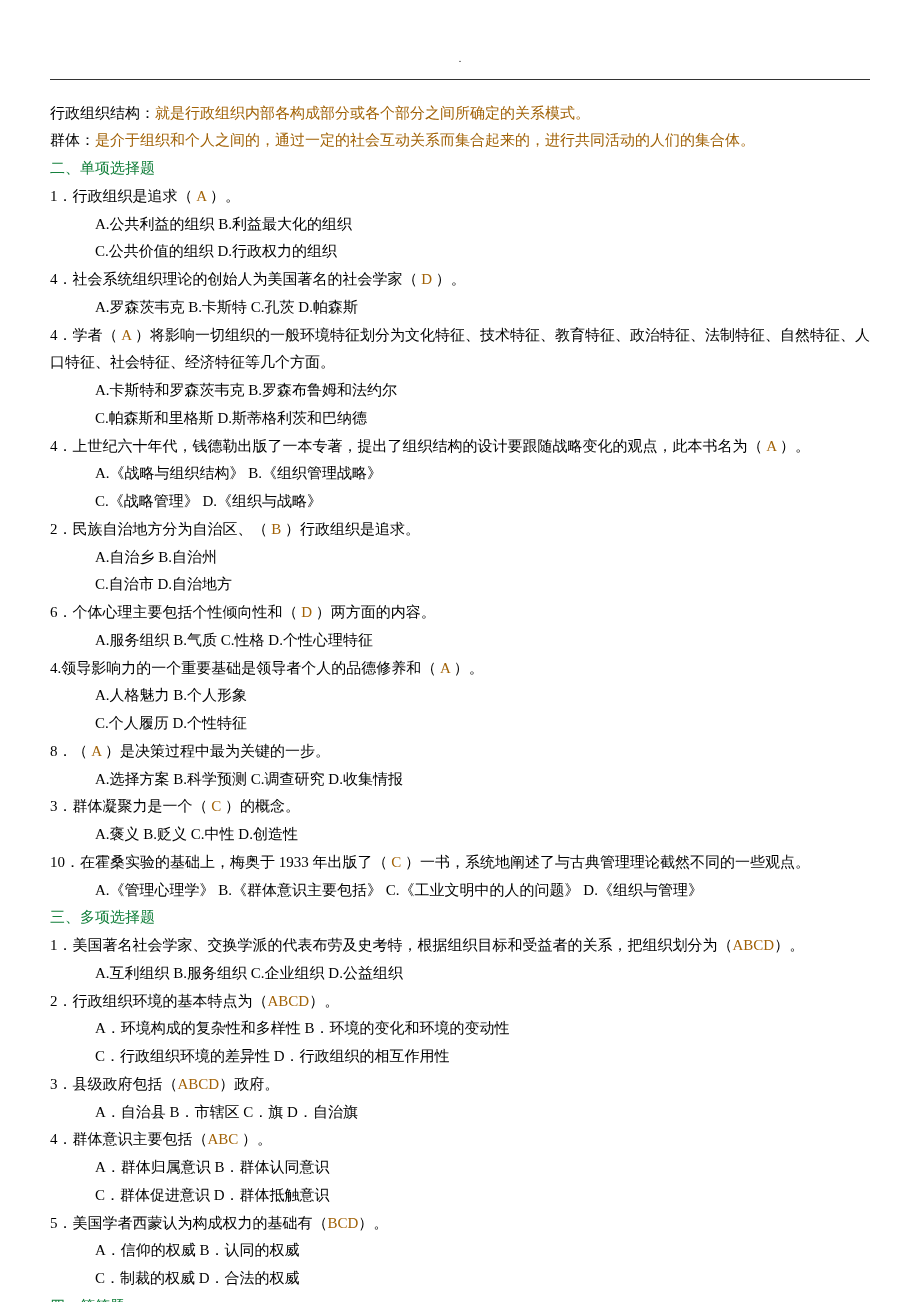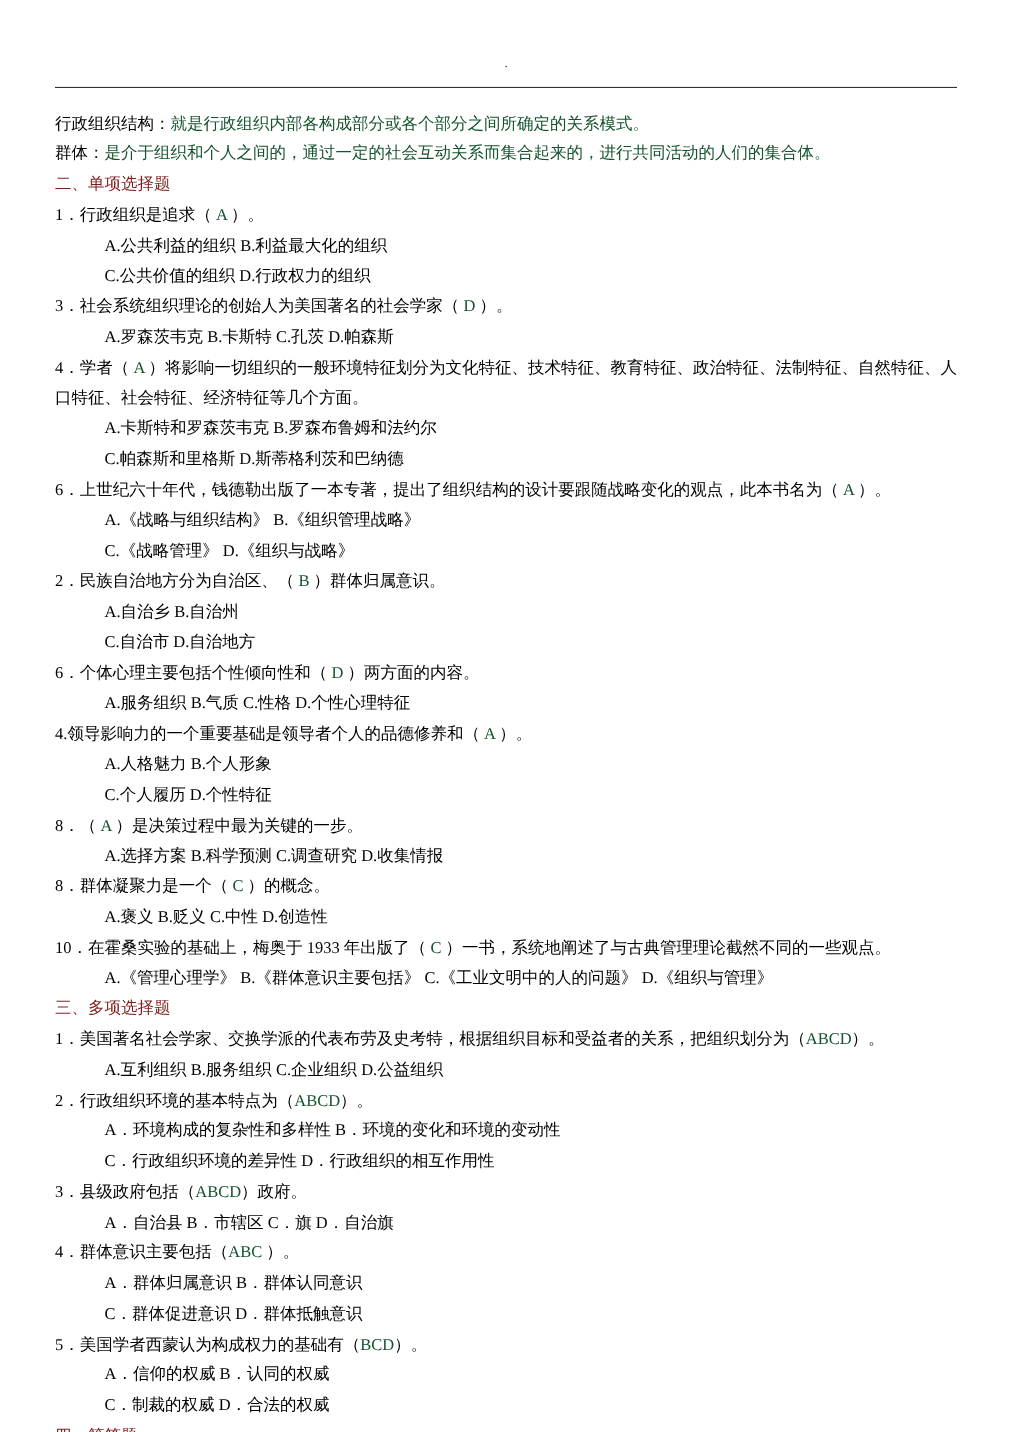--- a/index.html
+++ b/index.html
@@ -18,22 +18,22 @@
     border-top: 1px solid #333;
     margin: 0 0 20px 0;
     position: relative;
   }
   .dot-mark {
     text-align: center;
     margin-top: -10px;
     margin-bottom: 10px;
     font-size: 10px;
   }
-  .blue { color: #14532d; }
-  .red { color: #7f1d1d; }
+  .blue { color: #a16207; }
+  .red { color: #15803d; }
   .q-line { }
   .term-label { color: #000; }
   .option-row { padding-left: 3em; }
 </style>
 </head>
 <body>
 
 <div class="dot-mark">.</div>
 <hr class="dot-hr">
 
@@ -46,38 +46,38 @@
 
 <div class="red">二、单项选择题</div>
 
 <div class="q-line">
   <span>1．行政组织是追求（ </span><span class="blue">A</span><span> ）。</span>
 </div>
 <div class="option-row">A.公共利益的组织    B.利益最大化的组织</div>
 <div class="option-row">C.公共价值的组织   D.行政权力的组织</div>
 
 <div class="q-line">
-  <span>3．社会系统组织理论的创始人为美国著名的社会学家（ </span><span class="blue">D</span><span> ）。</span>
+  <span>4．社会系统组织理论的创始人为美国著名的社会学家（ </span><span class="blue">D</span><span> ）。</span>
 </div>
 <div class="option-row">A.罗森茨韦克    B.卡斯特   C.孔茨   D.帕森斯</div>
 
 <div class="q-line">
   <span>4．学者（ </span><span class="blue">A</span><span> ）将影响一切组织的一般环境特征划分为文化特征、技术特征、教育特征、政治特征、法制特征、自然特征、人口特征、社会特征、经济特征等几个方面。</span>
 </div>
 <div class="option-row">A.卡斯特和罗森茨韦克    B.罗森布鲁姆和法约尔</div>
 <div class="option-row">C.帕森斯和里格斯    D.斯蒂格利茨和巴纳德</div>
 
 <div class="q-line">
-  <span>6．上世纪六十年代，钱德勒出版了一本专著，提出了组织结构的设计要跟随战略变化的观点，此本书名为（ </span><span class="blue">A</span><span> ）。</span>
+  <span>4．上世纪六十年代，钱德勒出版了一本专著，提出了组织结构的设计要跟随战略变化的观点，此本书名为（ </span><span class="blue">A</span><span> ）。</span>
 </div>
 <div class="option-row">A.《战略与组织结构》    B.《组织管理战略》</div>
 <div class="option-row">C.《战略管理》   D.《组织与战略》</div>
 
 <div class="q-line">
-  <span>2．民族自治地方分为自治区、（ </span><span class="blue">B</span><span> ）群体归属意识。</span>
+  <span>2．民族自治地方分为自治区、（ </span><span class="blue">B</span><span> ）行政组织是追求。</span>
 </div>
 <div class="option-row">A.自治乡    B.自治州</div>
 <div class="option-row">C.自治市    D.自治地方</div>
 
 <div class="q-line">
   <span>6．个体心理主要包括个性倾向性和（ </span><span class="blue">D</span><span> ）两方面的内容。</span>
 </div>
 <div class="option-row">A.服务组织  B.气质  C.性格  D.个性心理特征</div>
 
 <div class="q-line">
@@ -85,21 +85,21 @@
 </div>
 <div class="option-row">A.人格魅力  B.个人形象</div>
 <div class="option-row">C.个人履历  D.个性特征</div>
 
 <div class="q-line">
   <span>8．（ </span><span class="blue">A</span><span> ）是决策过程中最为关键的一步。</span>
 </div>
 <div class="option-row">A.选择方案  B.科学预测  C.调查研究  D.收集情报</div>
 
 <div class="q-line">
-  <span>8．群体凝聚力是一个（ </span><span class="blue">C</span><span> ）的概念。</span>
+  <span>3．群体凝聚力是一个（ </span><span class="blue">C</span><span> ）的概念。</span>
 </div>
 <div class="option-row">A.褒义  B.贬义  C.中性  D.创造性</div>
 
 <div class="q-line">
   <span>10．在霍桑实验的基础上，梅奥于 1933 年出版了（ </span><span class="blue">C</span><span> ）一书，系统地阐述了与古典管理理论截然不同的一些观点。</span>
 </div>
 <div class="option-row">A.《管理心理学》     B.《群体意识主要包括》  C.《工业文明中的人的问题》     D.《组织与管理》</div>
 
 <div class="red">三、多项选择题</div>
 

